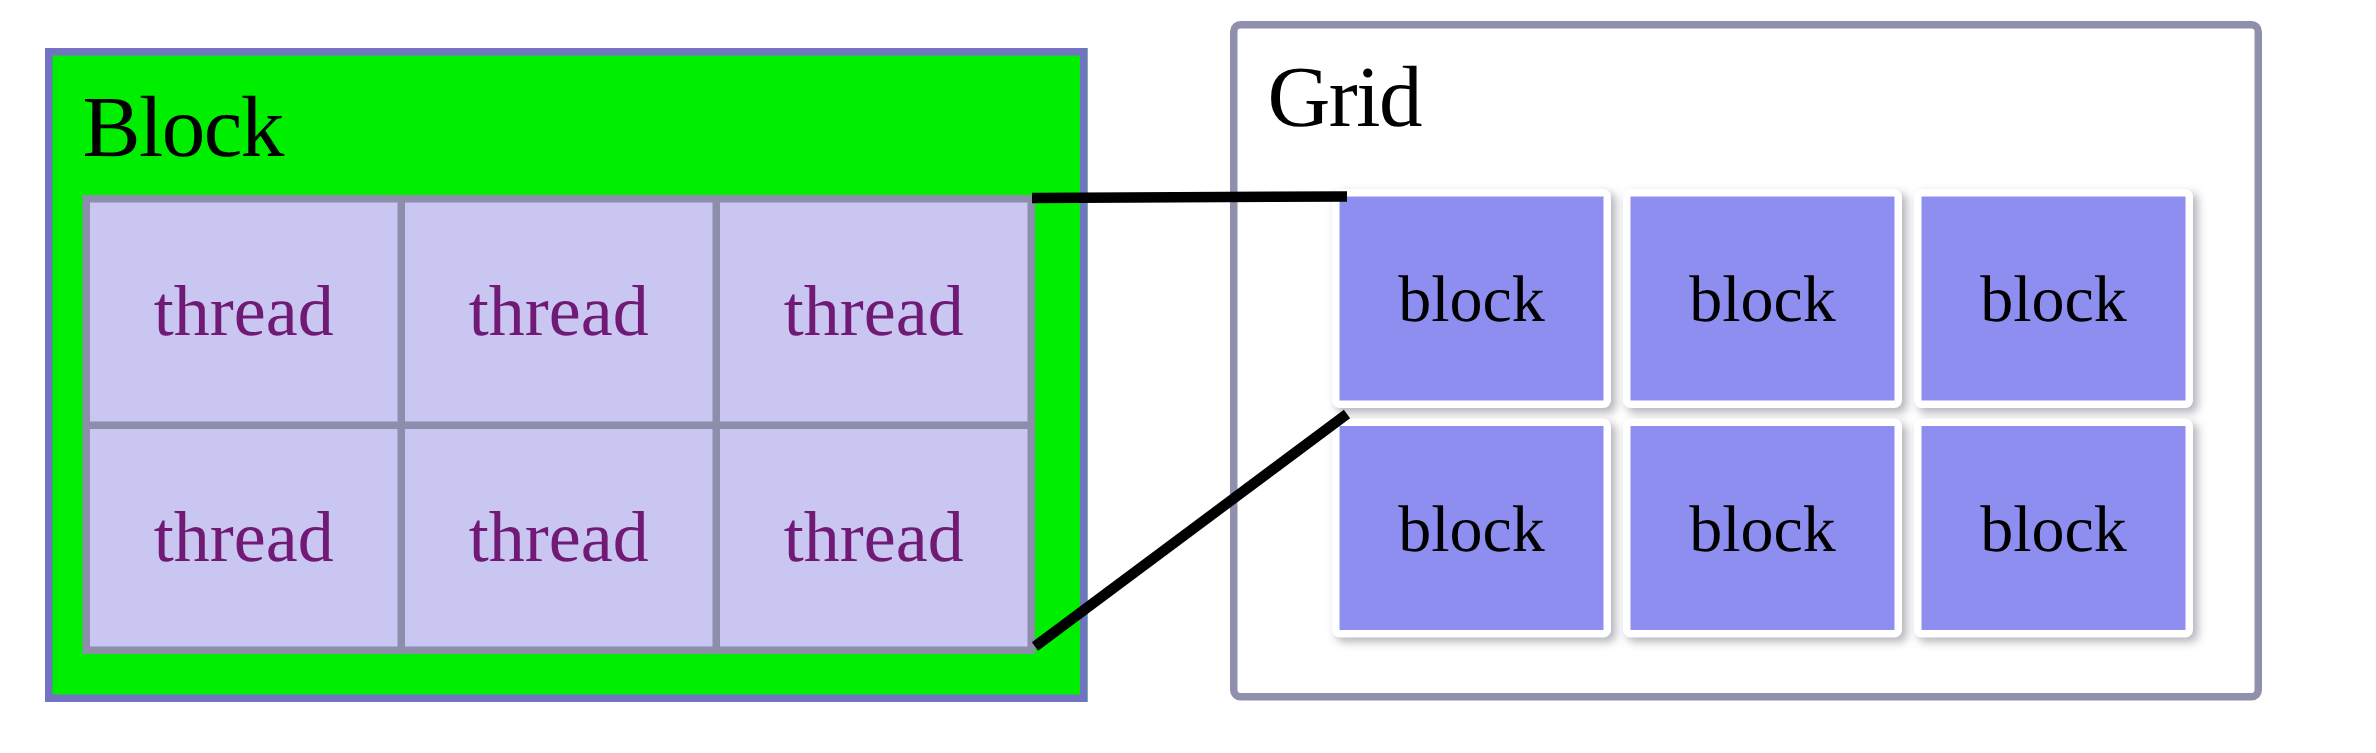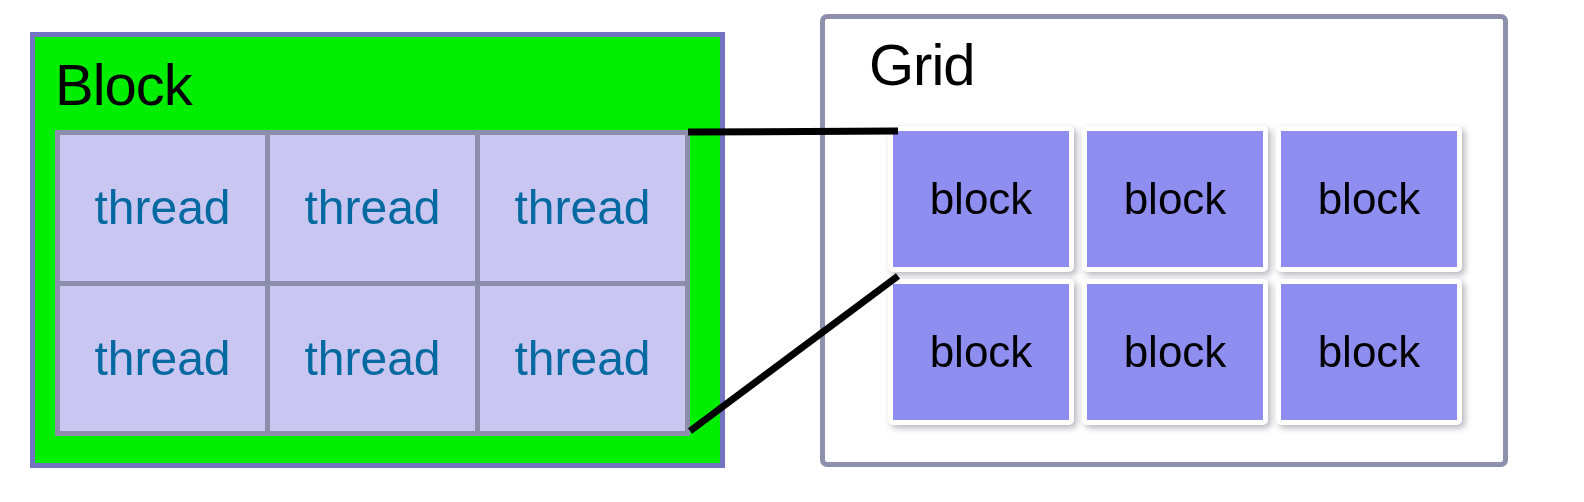--- a/index.html
+++ b/index.html
@@ -7,20 +7,21 @@
     padding: 0;
     background: #ffffff;
     font-family: "Liberation Sans", sans-serif;
   }
   .canvas {
     position: relative;
     width: 1584px;
     height: 502px;
     background: #ffffff;
     overflow: hidden;
+    font-family: Liberation Serif, serif;
   }
 
   
   .block-panel {
     position: absolute;
     left: 30px;
     top: 32px;
     width: 695px;
     height: 436px;
     box-sizing: border-box;
@@ -49,21 +50,21 @@
     grid-template-columns: repeat(3, 1fr);
     grid-template-rows: repeat(2, 1fr);
     gap: 5px;
   }
   .thread-cell {
     background: #c9c6f1;
     display: flex;
     align-items: center;
     justify-content: center;
     font-size: 48px;
-    color: #0369a1;
+    color: #701a75;
   }
 
   
   .grid-panel {
     position: absolute;
     left: 820px;
     top: 14px;
     width: 688px;
     height: 453px;
     box-sizing: border-box;
@@ -72,21 +73,20 @@
     border-radius: 7px;
   }
   .grid-title {
     position: absolute;
     left: 20px;
     top: 14px;
     font-size: 58px;
     line-height: 1.1;
     color: #000000;
     letter-spacing: -1px;
-    margin-left: 24px;
   }
   .blocks-grid {
     position: absolute;
     left: 63px;
     top: 107px;
     width: 574px;
     height: 299px;
     display: grid;
     grid-template-columns: repeat(3, 186px);
     grid-template-rows: repeat(2, 146px);

